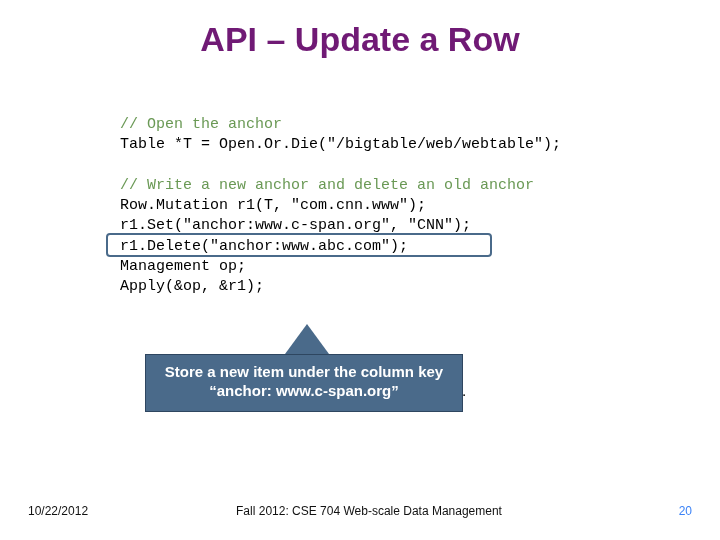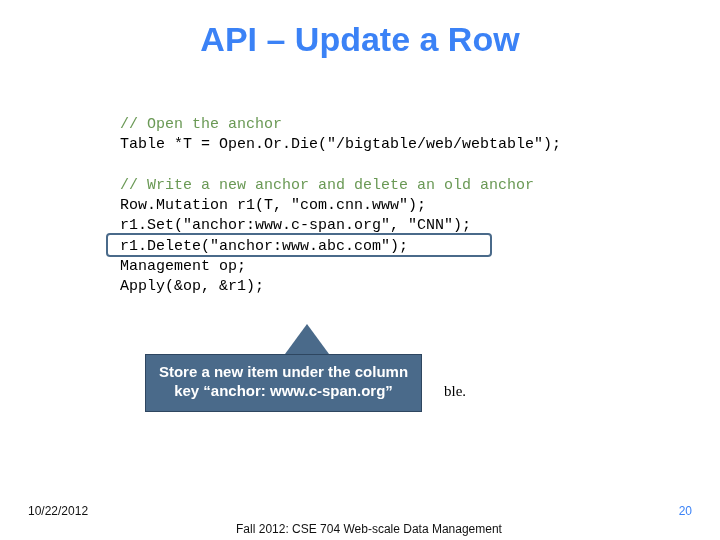--- a/index.html
+++ b/index.html
@@ -12,21 +12,21 @@
     overflow: hidden;
   }
   .title {
     position: absolute;
     top: 20px;
     left: 0;
     right: 0;
     text-align: center;
     font-size: 34px;
     font-weight: bold;
-    color: #3b82f6;
+    color: #701a75;
   }
   .code-block {
     position: absolute;
     top: 115px;
     left: 120px;
     font-family: Consolas, "Courier New", monospace;
     font-size: 15px;
     line-height: 1.35;
     color: #000;
     white-space: pre;
@@ -39,21 +39,21 @@
     width: 386px;
     height: 24px;
     border: 2.5px solid #4a6a8a;
     border-radius: 4px;
     pointer-events: none;
   }
   .callout-wrap {
     position: absolute;
     left: 145px;
     top: 324px;
-    width: 277px;
+    width: 318px;
   }
   .callout-pointer {
     width: 0;
     height: 0;
     border-left: 22px solid transparent;
     border-right: 22px solid transparent;
     border-bottom: 30px solid #4a6a8a;
     margin-left: 140px;
   }
   .callout-box {
@@ -79,21 +79,21 @@
     left: 28px;
     bottom: 22px;
     font-size: 12px;
     color: #111;
     margin-top: 23px;
   }
   .footer-center {
     position: absolute;
     left: 0;
     right: 0;
-    bottom: 4px;
+    bottom: 22px;
     text-align: center;
     font-size: 12px;
     color: #111;
     padding-left: 18px;
   }
   .footer-page {
     position: absolute;
     right: 28px;
     bottom: 22px;
     font-size: 12px;

